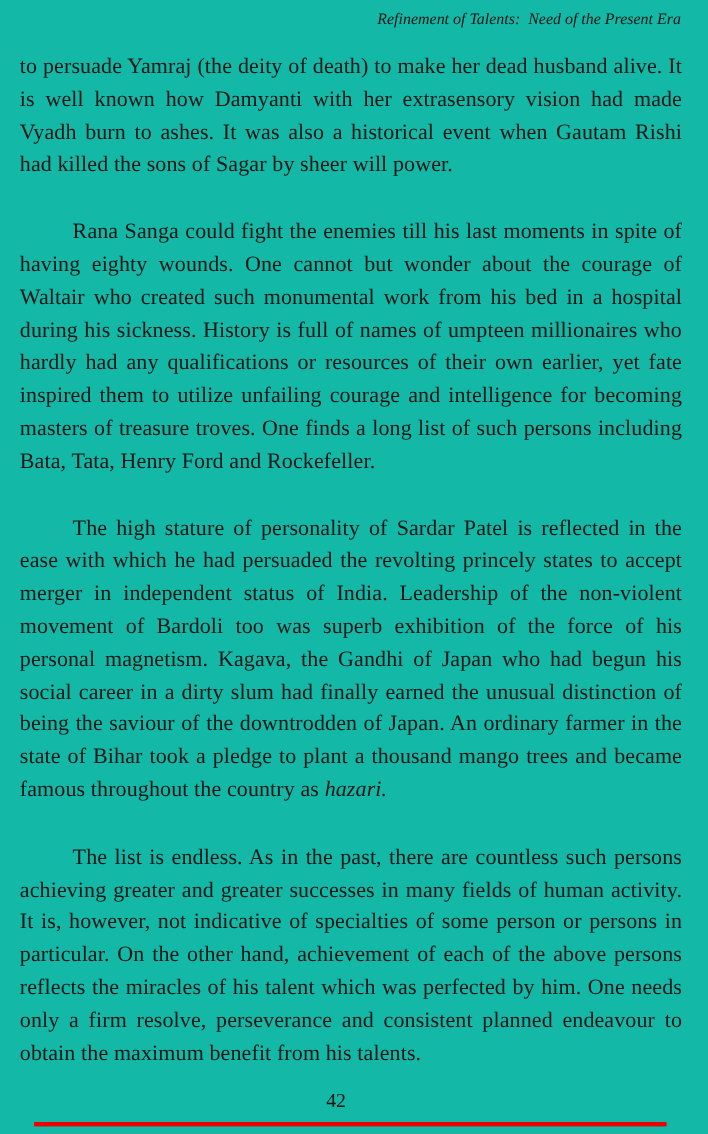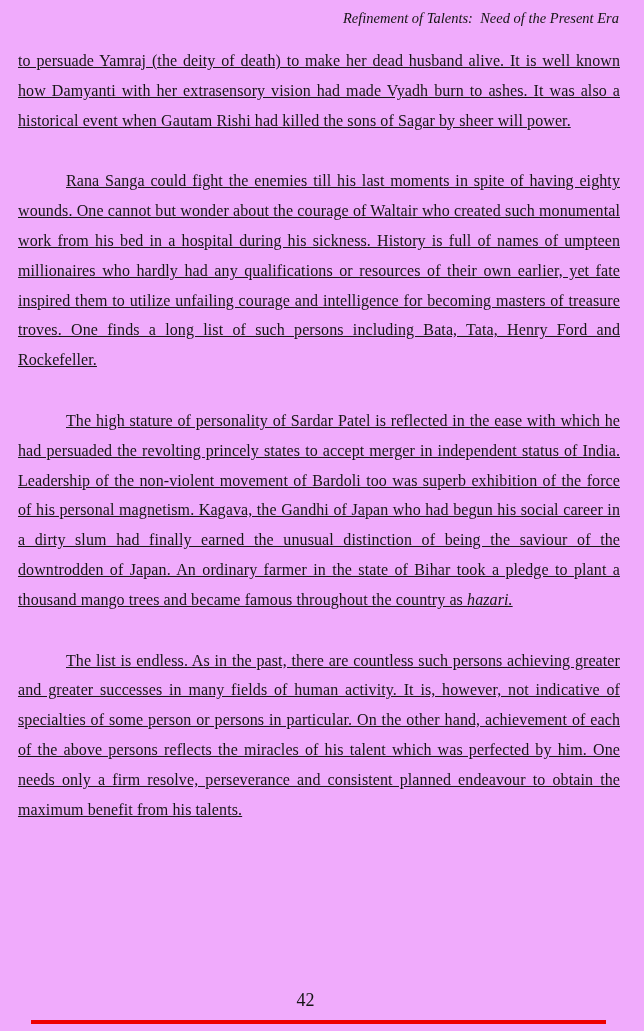--- a/index.html
+++ b/index.html
@@ -4,44 +4,43 @@
 <style>
   html, body {
     margin: 0;
     padding: 0;
     background: #ffffff;
   }
   .page {
     position: relative;
     width: 644px;
     height: 1031px;
-    background: #f0abfc;
+    background: #14b8a6;
     overflow: hidden;
     font-family: "Liberation Serif", "DejaVu Serif", serif;
     color: #161616;
   }
   .running-header {
     position: absolute;
     top: 10px;
     right: 25px;
     font-size: 14.5px;
     font-style: italic;
     white-space: pre;
     color: #141414;
   }
   .page-body {
     position: absolute;
     top: 46px;
     left: 18px;
     width: 602px;
-    font-size: 16px;
+    font-size: 20px;
     line-height: 29.8px;
     text-align: justify;
     letter-spacing: 0.1px;
-    text-decoration: underline;
   }
   .para {
     margin: 0 0 31px 0;
   }
   .para.indent {
     text-indent: 48px;
   }
   .em {
     font-style: italic;
   }

